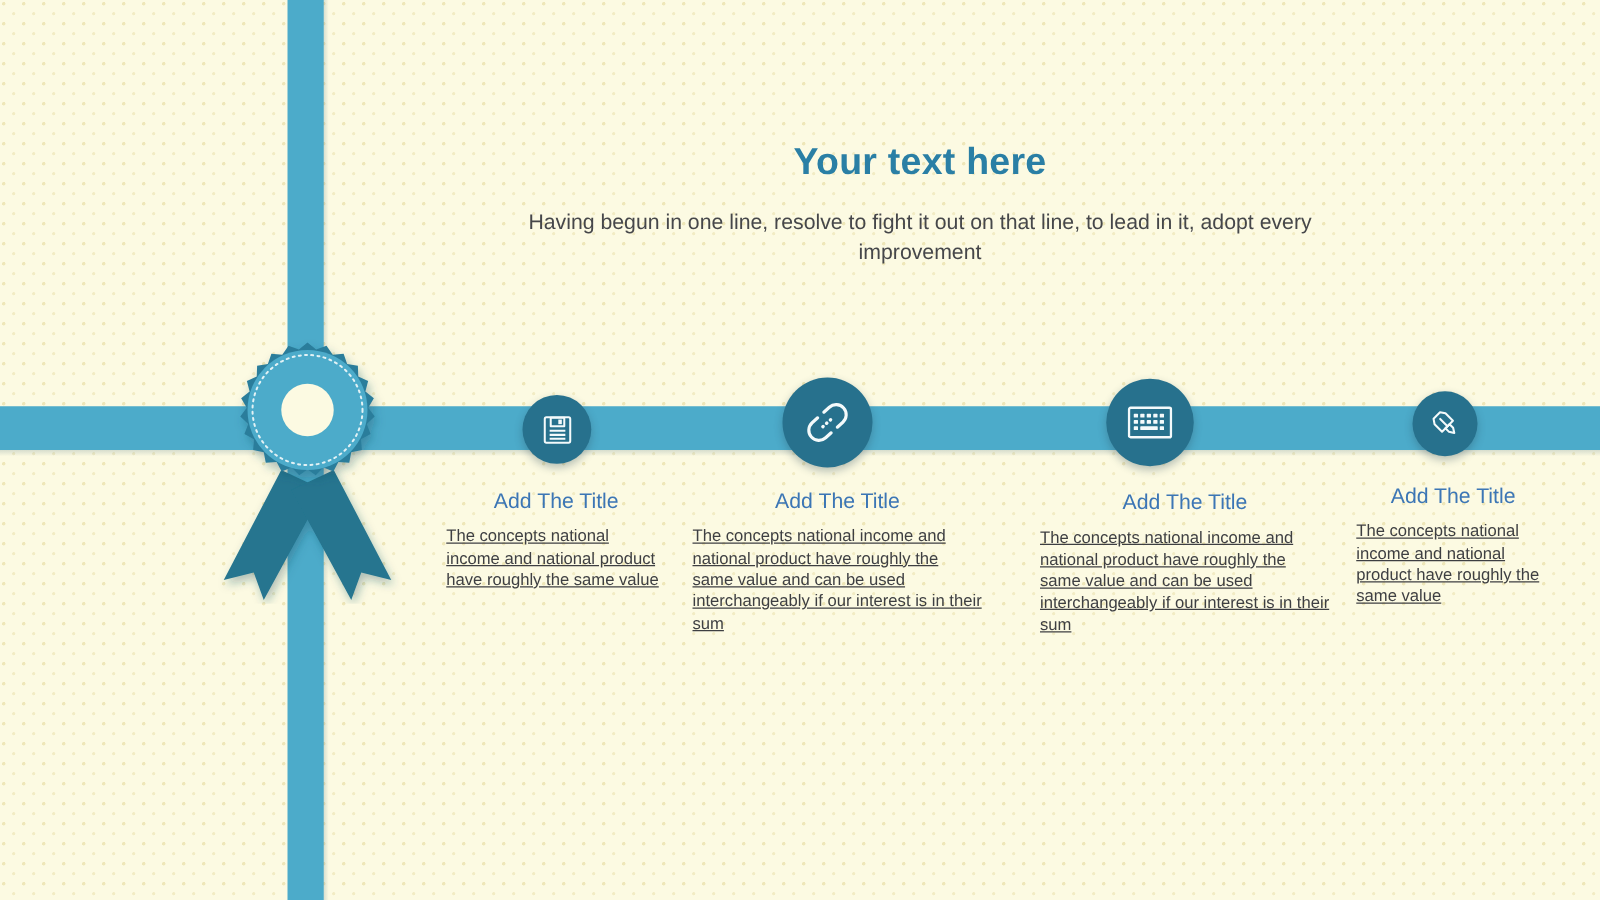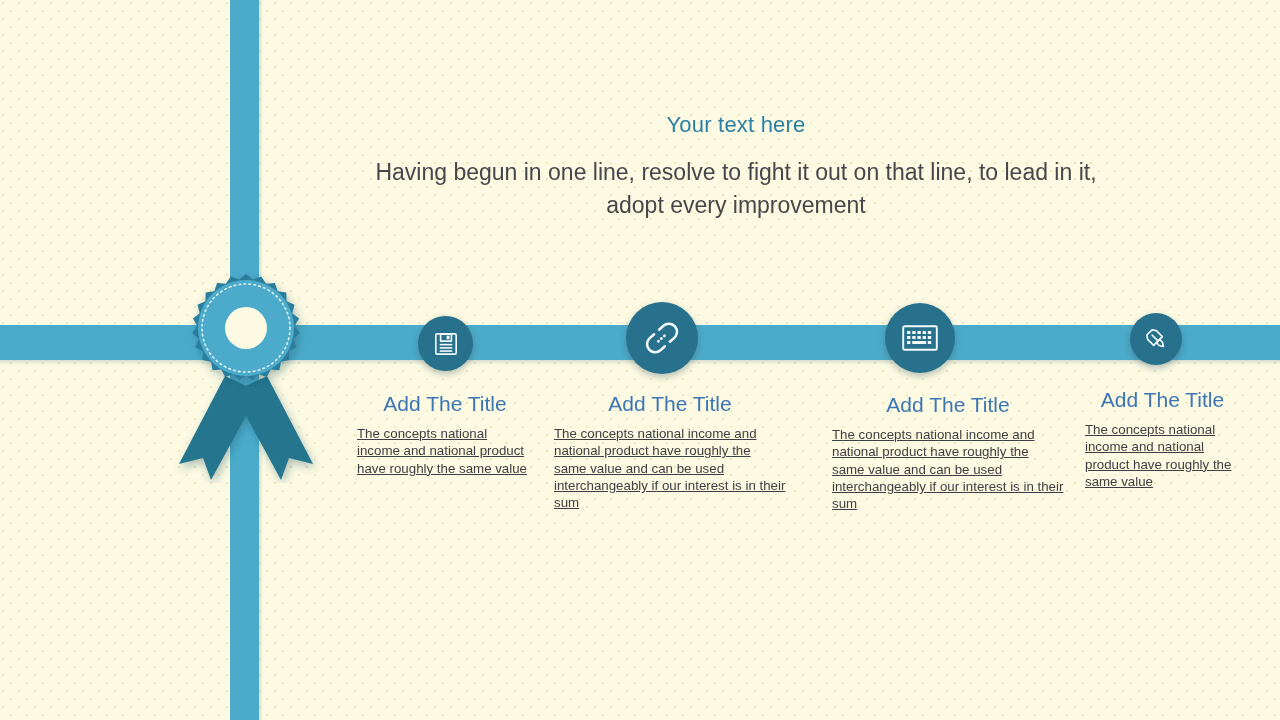--- a/index.html
+++ b/index.html
@@ -65,29 +65,29 @@
 
   
   .header {
     position: absolute;
     left: 330px;
     top: 112px;
     width: 812px;
     text-align: center;
   }
   .header-title {
-    font-size: 22px;
-    font-weight: normal;
+    font-size: 30px;
+    font-weight: bold;
     color: #2A7FA5;
     letter-spacing: 0.2px;
     margin: 0 0 18px 0;
     line-height: 1.2;
   }
   .header-sub {
-    font-size: 23px;
+    font-size: 17px;
     color: #46474A;
     line-height: 1.42;
     margin: 0;
     padding: 0 44px;
   }
 
   
   #badge {
     position: absolute;
     left: 163px;
@@ -112,21 +112,21 @@
   .node-1 { left: 418px; top: 316px; width: 55px; height: 55px; }
   .node-2 { left: 626px; top: 302px; width: 72px; height: 72px; }
   .node-3 { left: 885px; top: 303px; width: 70px; height: 70px; }
   .node-4 { left: 1130px; top: 313px; width: 52px; height: 52px; }
 
   
   .col {
     position: absolute;
   }
   .col-title {
-    font-size: 21px;
+    font-size: 17px;
     color: #3C76B5;
     margin: 0 0 9px 0;
     line-height: 1.2;
   }
   .col-body {
     font-size: 13.3px;
     color: #3E3F42;
     line-height: 1.30;
     margin: 0;
     text-decoration: underline;

